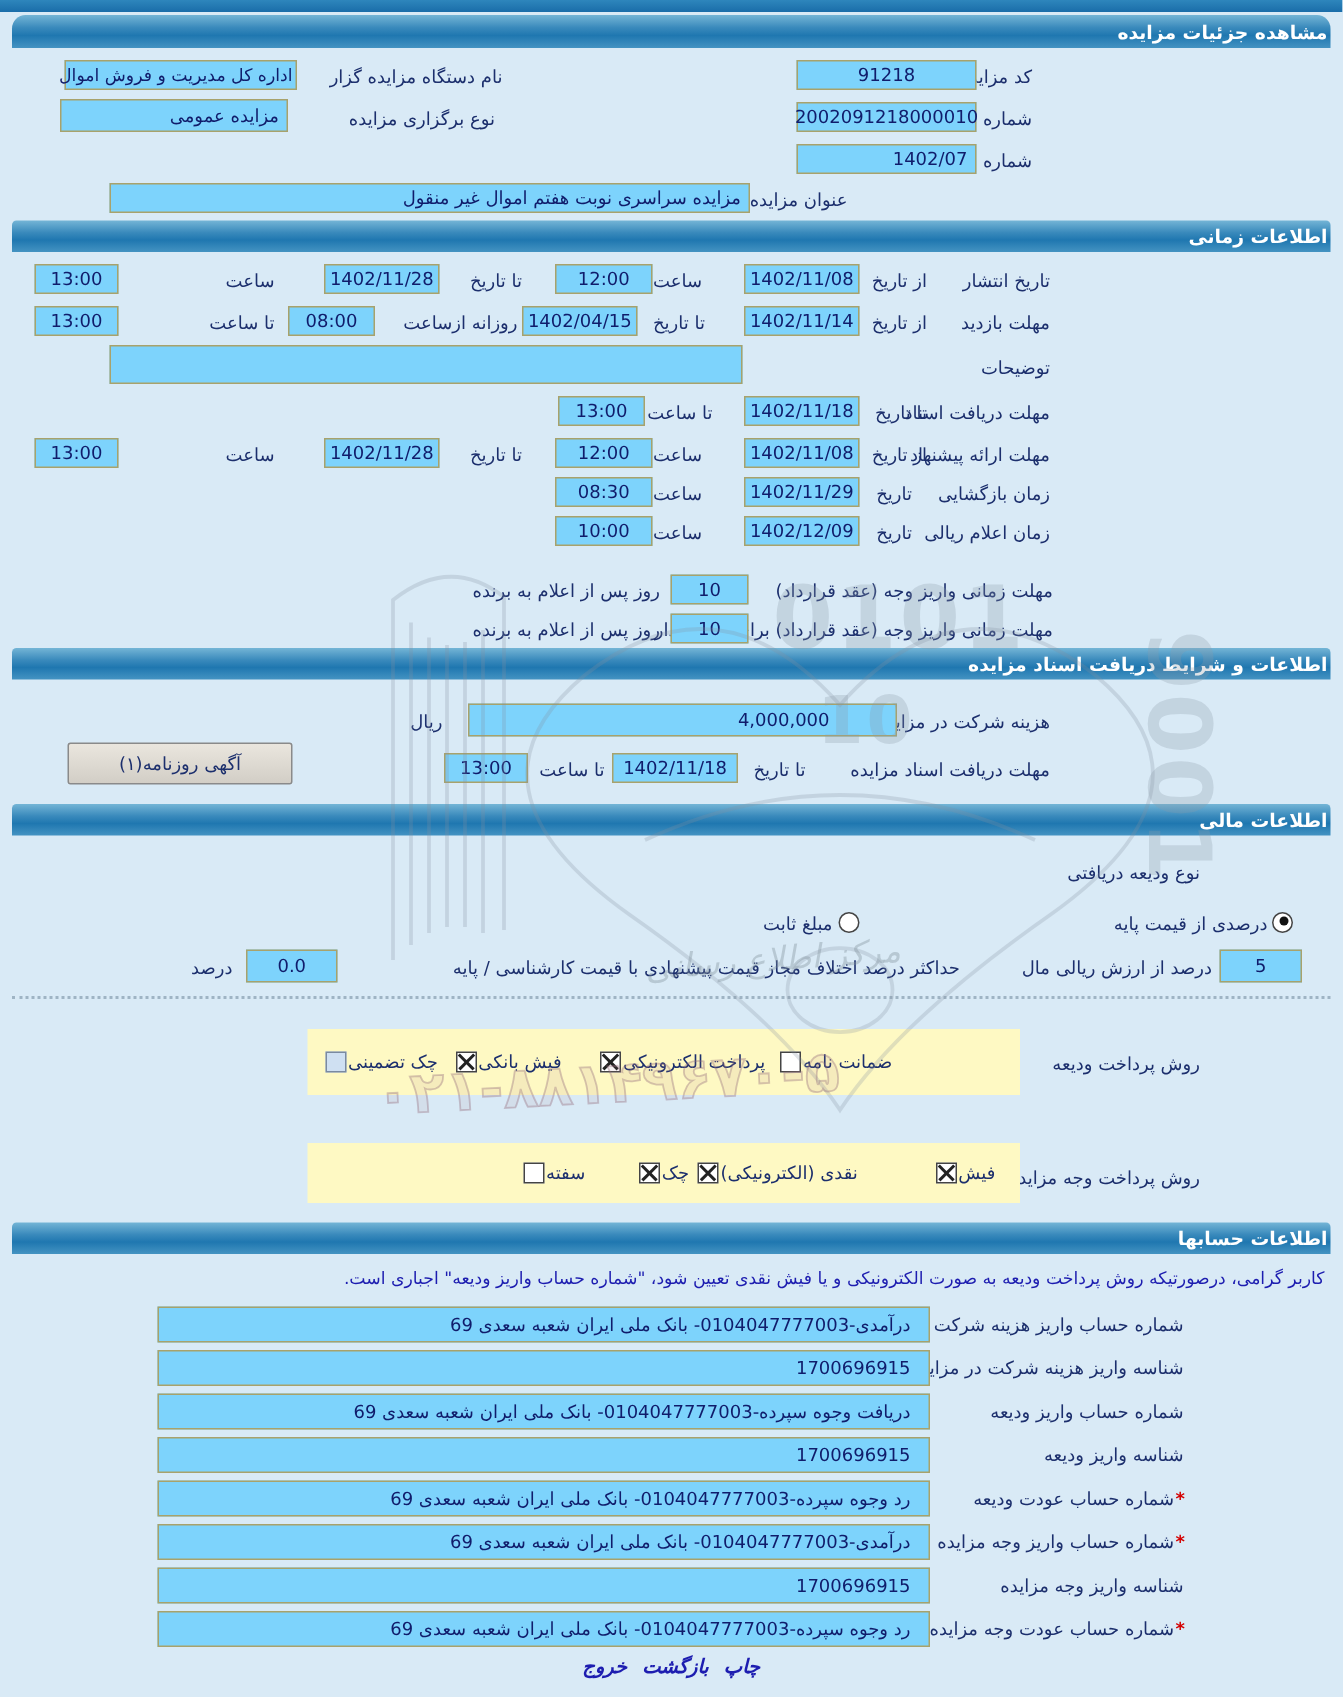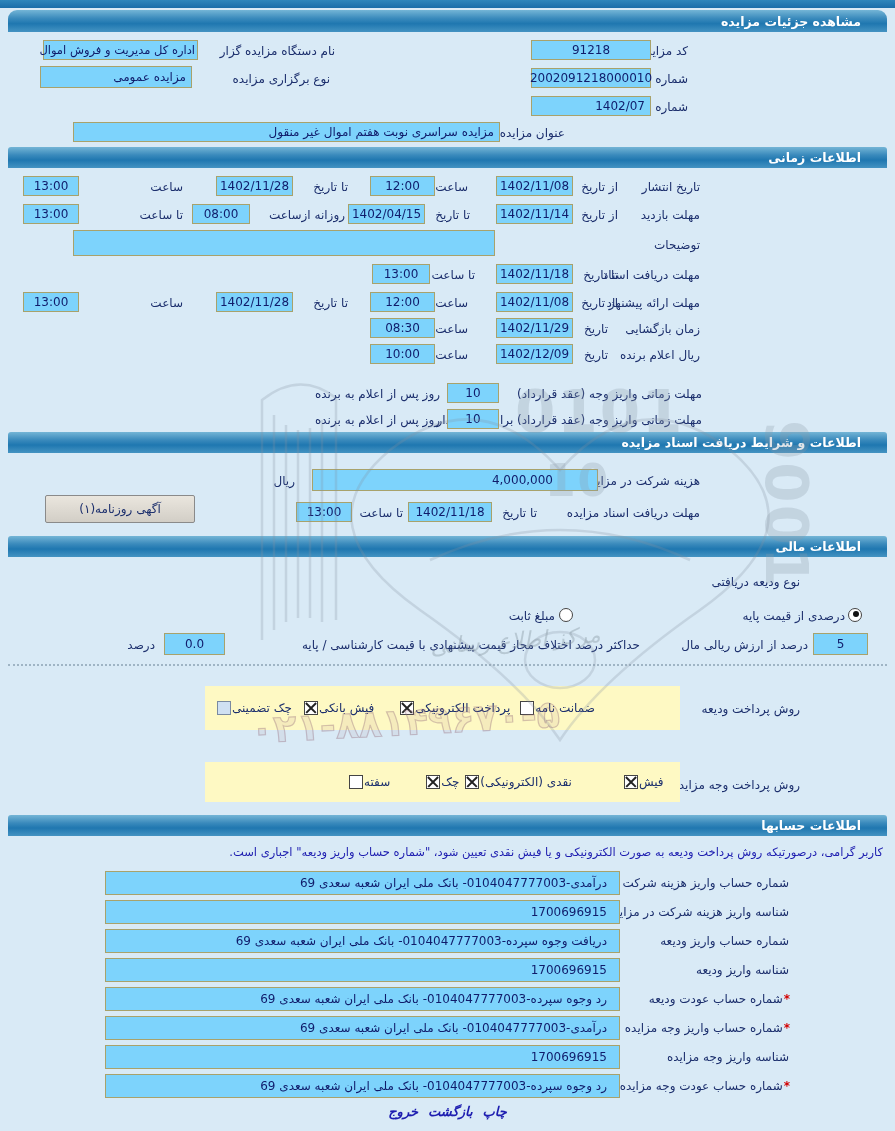--- a/index.html
+++ b/index.html
@@ -8,21 +8,21 @@
     background:#d9eaf6;
     font-family:"DejaVu Sans","Liberation Sans",sans-serif;
     direction:rtl;
   }
   .abs{position:absolute;}
   .topstrip{left:0;top:0;width:895px;height:8px;background:linear-gradient(#2e86bc,#1a6da9);}
   .bar{
     left:8px;width:879px;height:21px;
     background:linear-gradient(180deg,#74b5d6 0%,#3a8abc 38%,#1f77b0 62%,#4493c2 100%);
     color:#fff;font-size:12.5px;font-weight:bold;
-    display:flex;align-items:center;padding-right:26px;box-sizing:border-box;
+    display:flex;align-items:center;padding-right:2px;box-sizing:border-box;
     border-radius:3px 3px 0 0;
   }
   .mainbar{top:10px;height:22px;border-radius:9px 9px 0 0;}
   .lbl{white-space:nowrap;font-size:12px;color:#1c2f6d;direction:rtl;line-height:14px;}
   .fld{
     background:#7dd3fc;border:1px solid #a8a26b;height:18px;
     font-size:12px;color:#101c6b;direction:rtl;box-sizing:content-box;
     display:flex;align-items:center;justify-content:center;white-space:nowrap;
   }
   .fld.ra{justify-content:flex-start;padding-right:5px;}
@@ -121,21 +121,21 @@
 <div class="abs fld z" style="right:602px;top:292px;width:75px">1402/11/28</div>
 <span class="abs lbl z" style="right:712px;top:296px">ساعت</span>
 <div class="abs fld z" style="right:816px;top:292px;width:54px">13:00</div>
 
 <span class="abs lbl z" style="right:195px;top:322px">زمان بازگشایی</span>
 <span class="abs lbl z" style="right:287px;top:322px">تاریخ</span>
 <div class="abs fld z" style="right:322px;top:318px;width:75px">1402/11/29</div>
 <span class="abs lbl z" style="right:427px;top:322px">ساعت</span>
 <div class="abs fld z" style="right:460px;top:318px;width:63px">08:30</div>
 
-<span class="abs lbl z" style="right:195px;top:348px">ریال اعلام برنده</span>
+<span class="abs lbl z" style="right:195px;top:348px">زمان اعلام ریالی</span>
 <span class="abs lbl z" style="right:287px;top:348px">تاریخ</span>
 <div class="abs fld z" style="right:322px;top:344px;width:75px">1402/12/09</div>
 <span class="abs lbl z" style="right:427px;top:348px">ساعت</span>
 <div class="abs fld z" style="right:460px;top:344px;width:63px">10:00</div>
 
 <span class="abs lbl z" style="right:193px;top:387px">مهلت زمانی واریز وجه (عقد قرارداد)</span>
 <div class="abs fld z" style="right:396px;top:383px;width:50px">10</div>
 <span class="abs lbl z" style="right:455px;top:387px">روز پس از اعلام به برنده</span>
 
 <span class="abs lbl z" style="right:193px;top:413px">مهلت زمانی واریز وجه (عقد قرارداد) برای وثیقه گذار</span>

